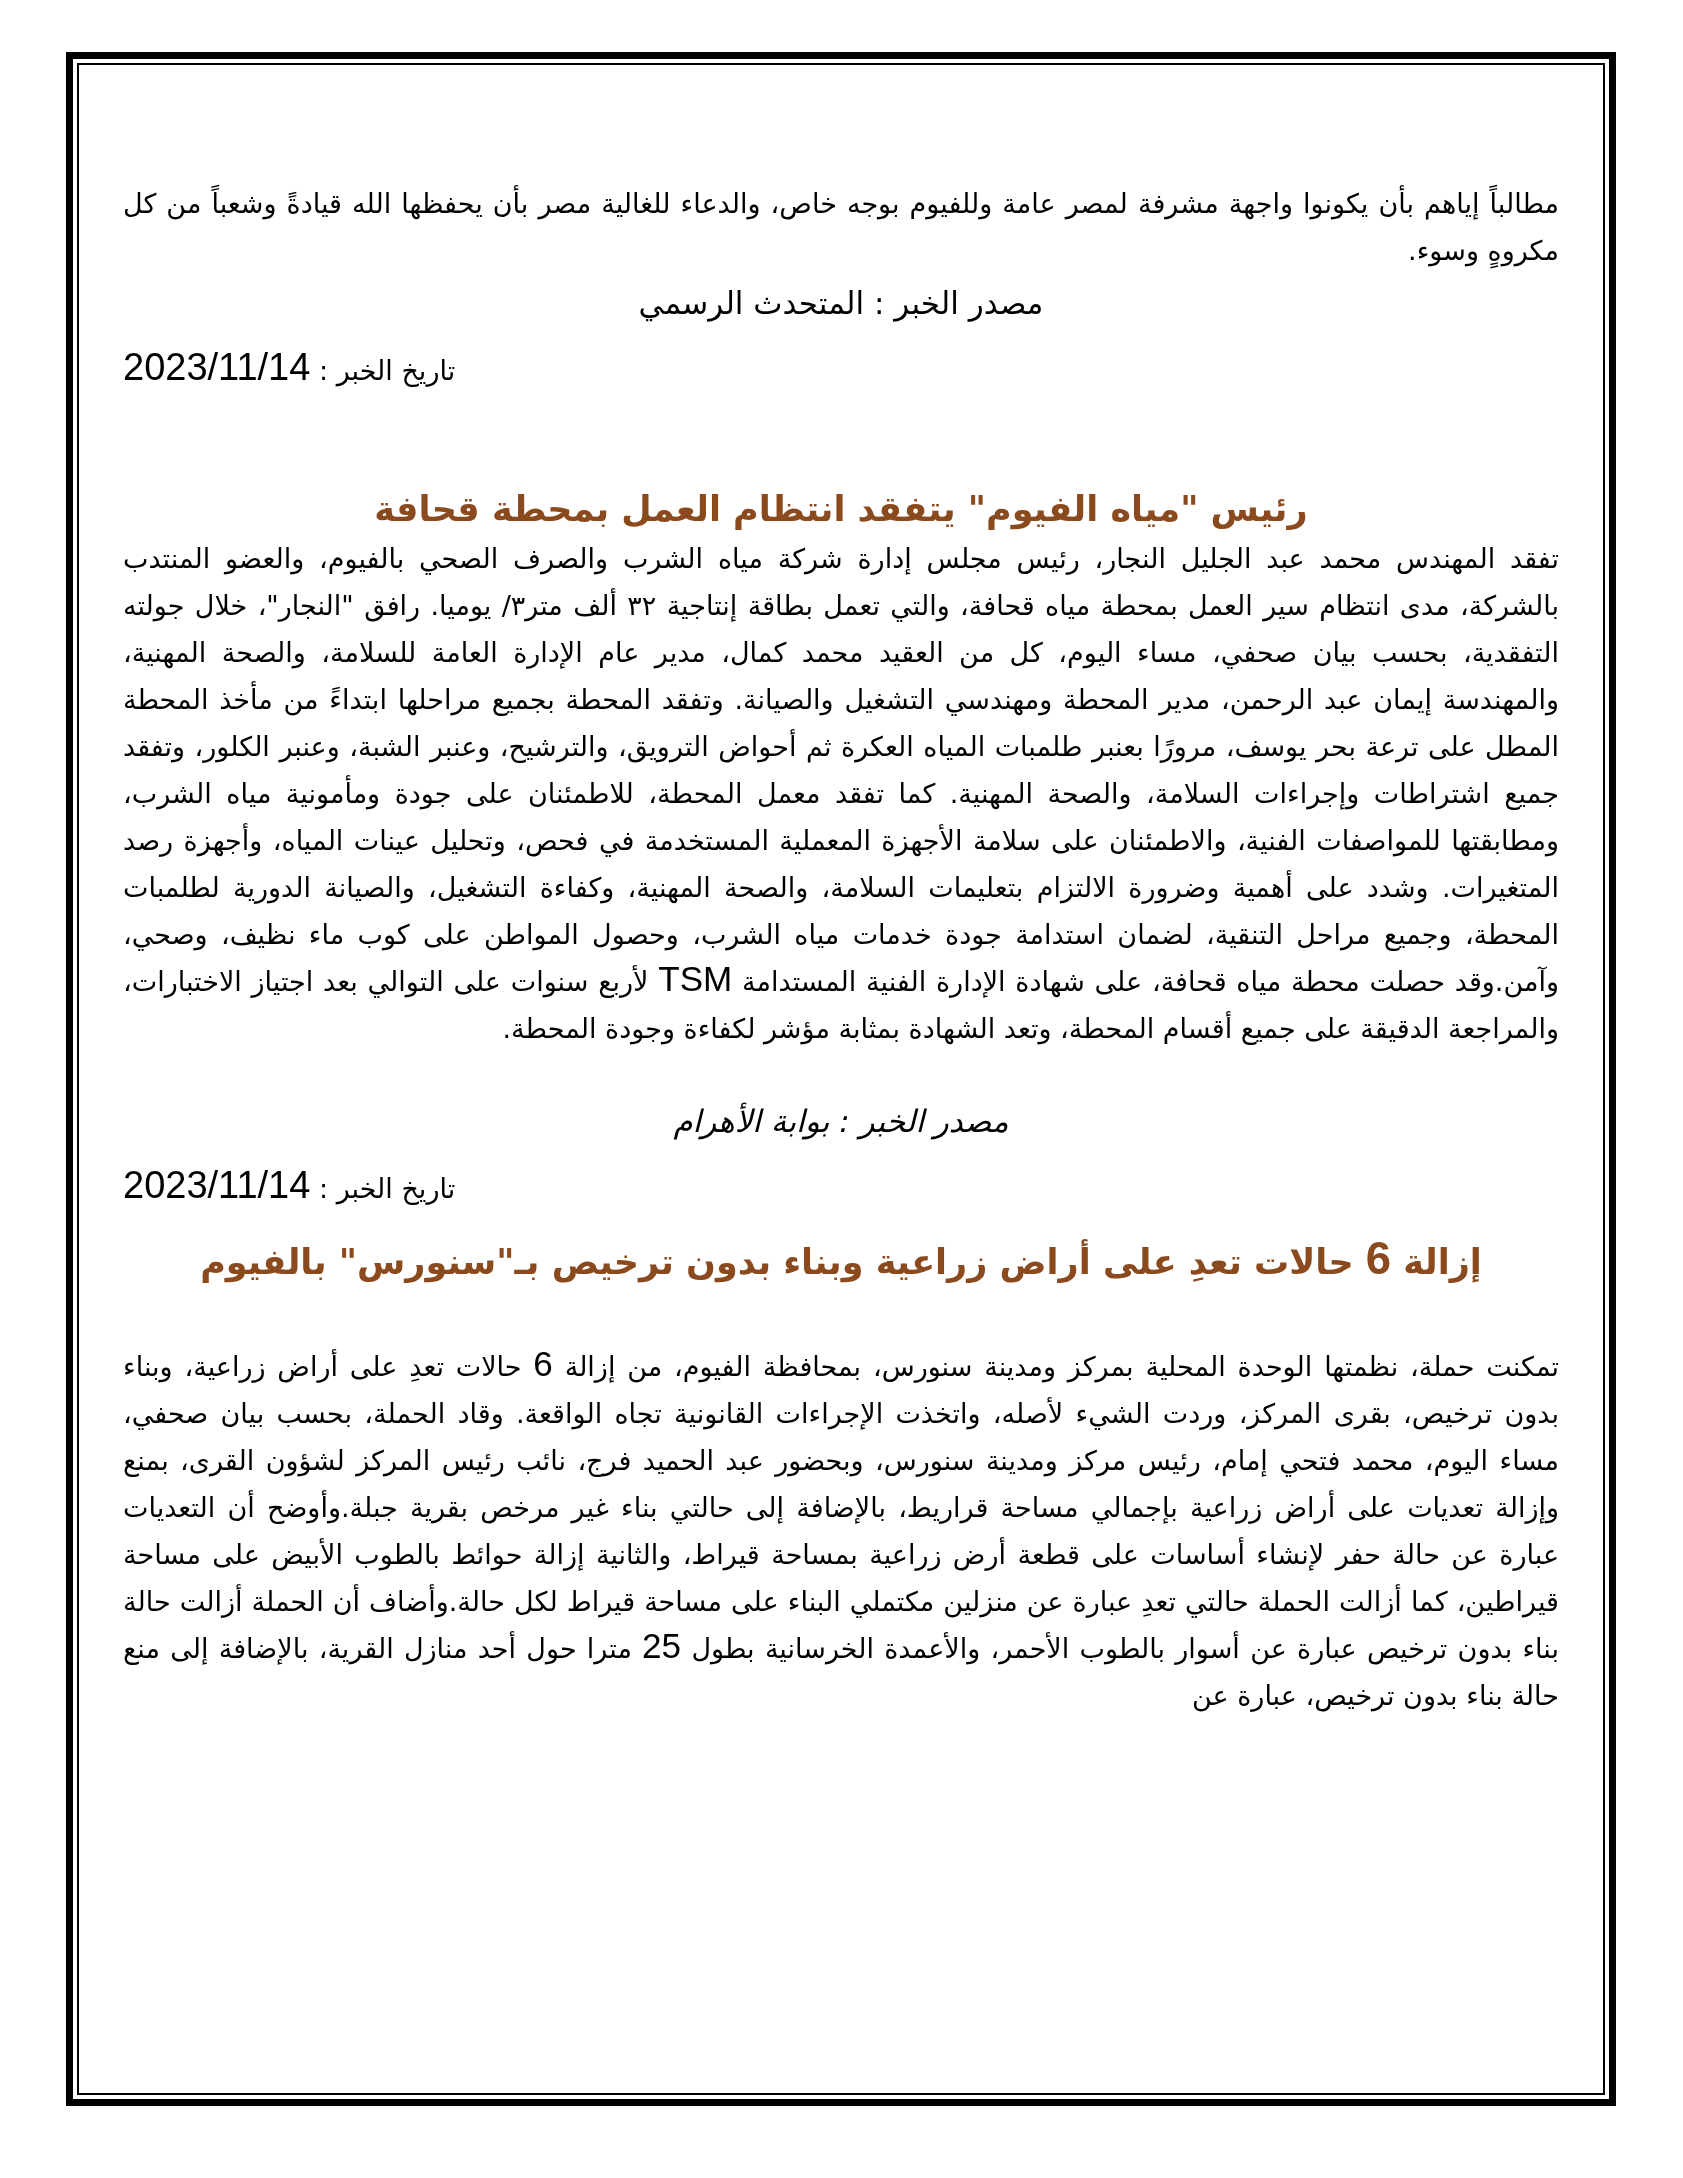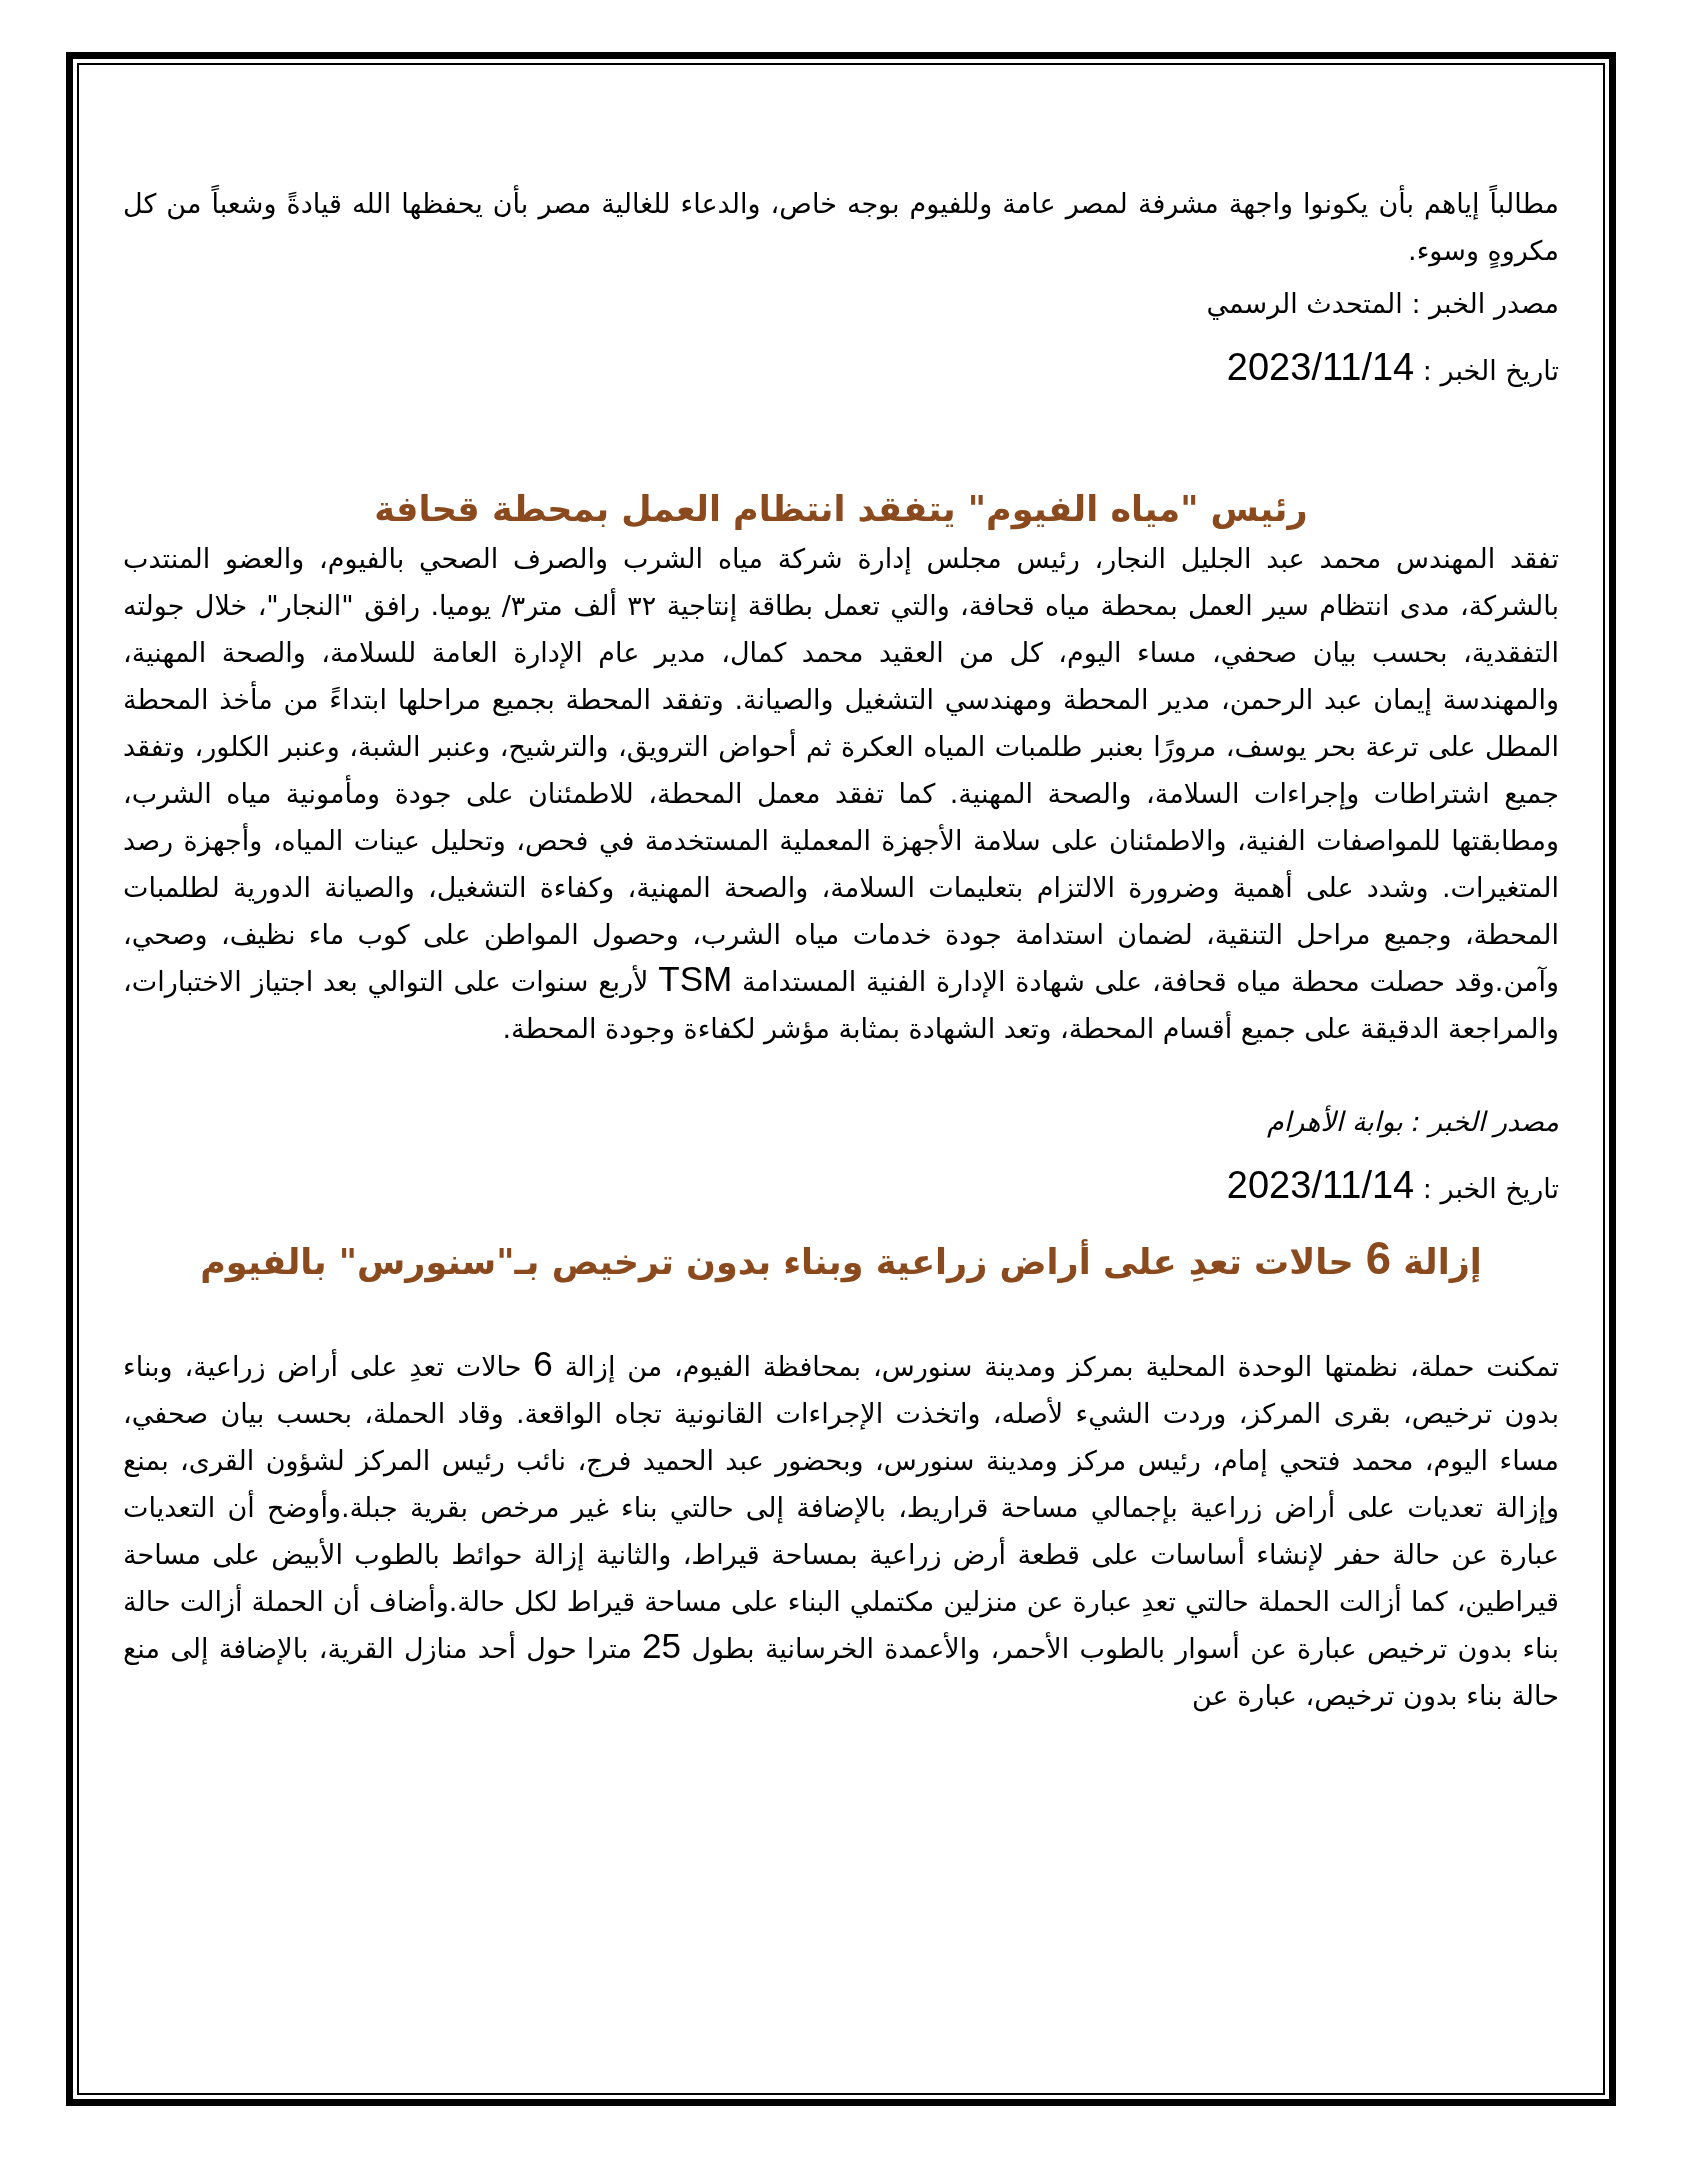--- a/index.html
+++ b/index.html
@@ -34,29 +34,29 @@
     unicode-bidi: embed;
     padding: 115px 44px 0 44px;
   }
   .body-text {
     font-size: 27px;
     line-height: 47px;
     text-align: justify;
     margin: 0;
   }
   .source-line {
-    font-size: 27px;
+    font-size: 31px;
     line-height: 47px;
-    text-align: right;
+    text-align: center;
     margin: 6px 0 0 0;
   }
   .date-line {
     font-size: 27px;
     line-height: 48px;
-    text-align: right;
+    text-align: left;
     margin: 20px 0 0 0;
   }
   .date-value {
     font-family: "Liberation Sans", "DejaVu Sans", sans-serif;
     font-size: 38px;
     line-height: 1;
   }
   .heading {
     font-size: 35px;
     font-weight: bold;

